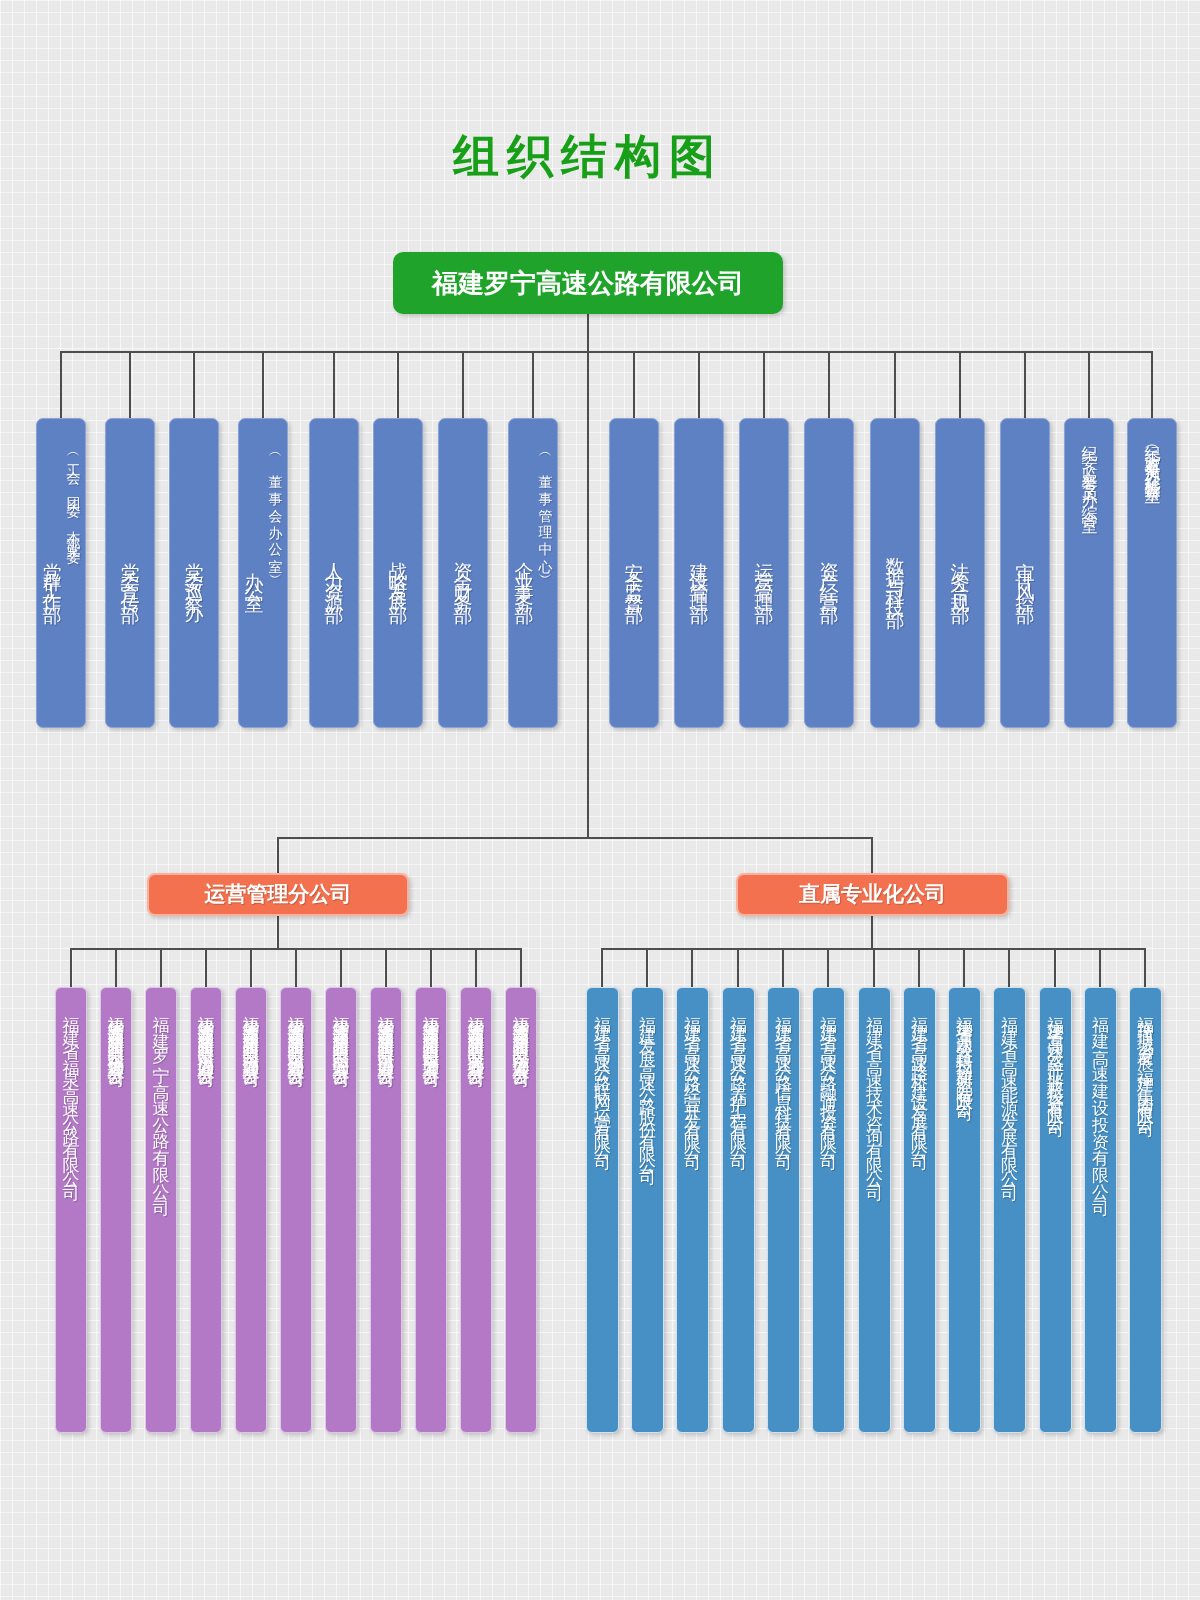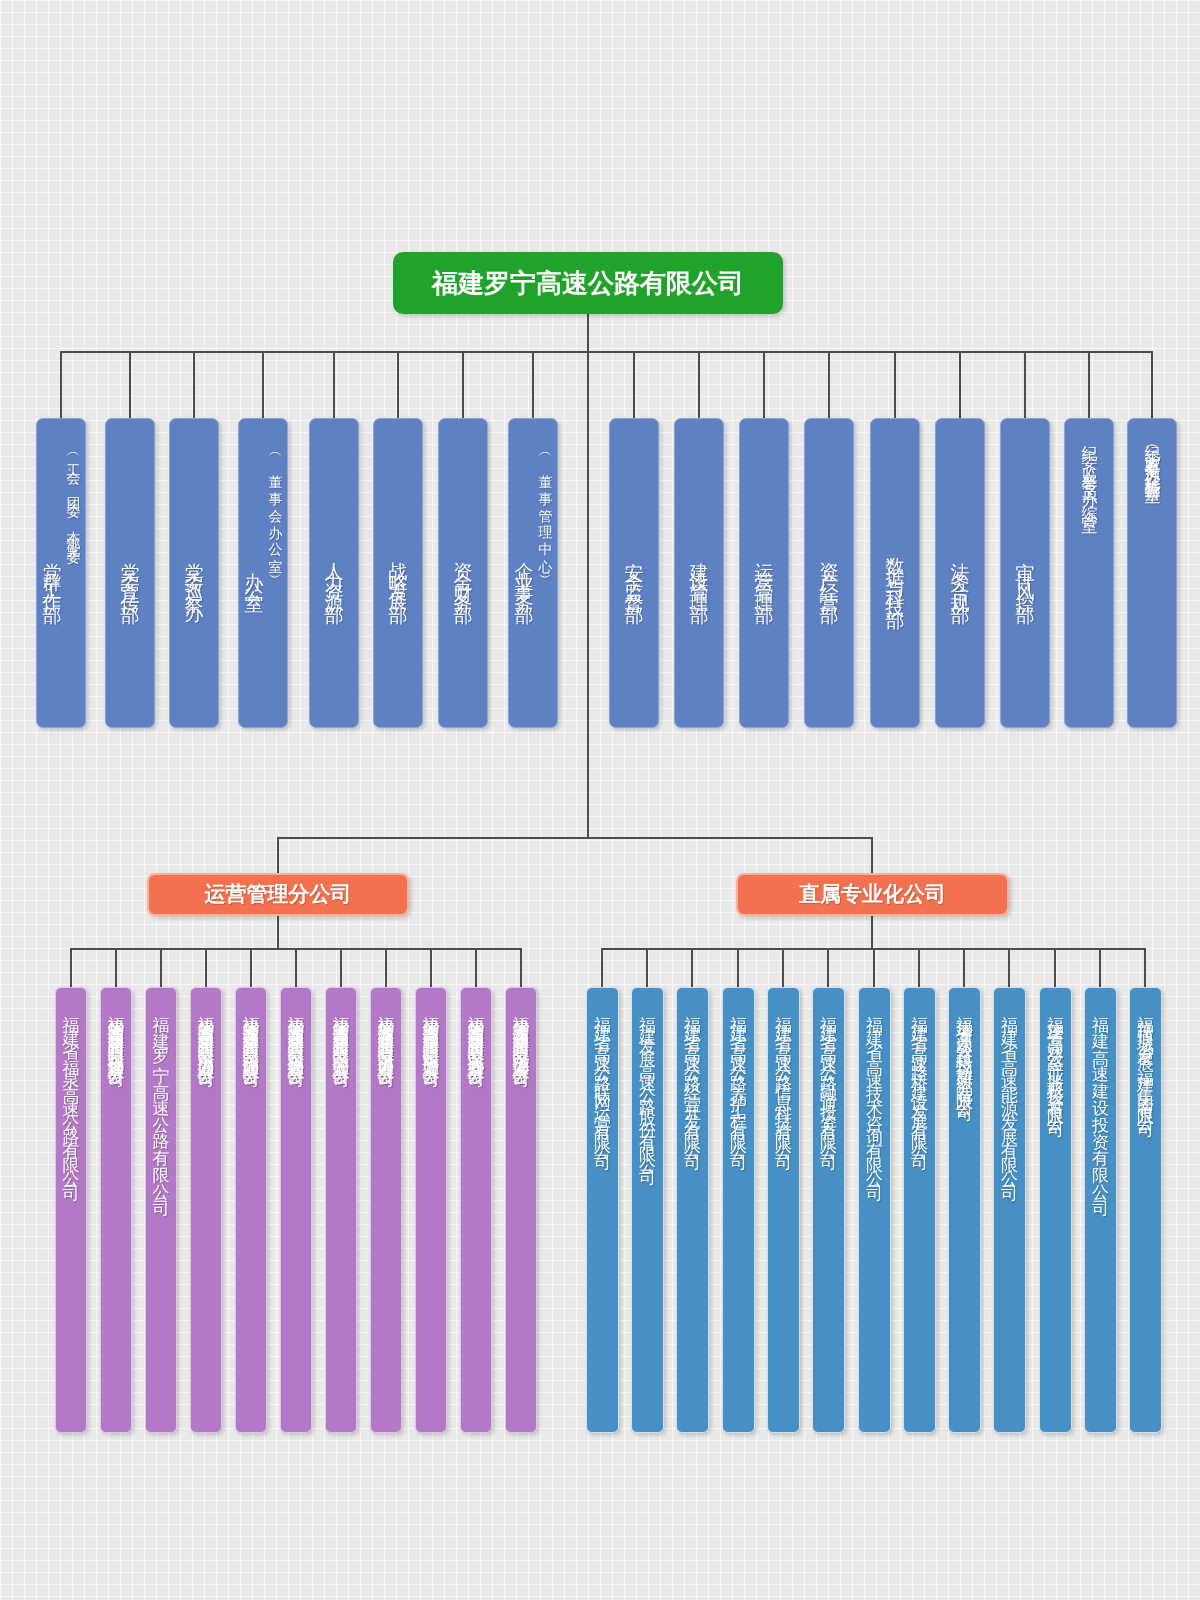--- a/index.html
+++ b/index.html
@@ -61,20 +61,21 @@
   .vmain{height:100%;font-size:19px;letter-spacing:.55em;text-align:center;}
   .vsub{height:90%;align-self:center;font-size:14px;}
   .vlong{height:100%;font-size:16px;}
   .vco{height:100%;font-size:17px;}
 </style>
 </head>
 <body>
 
 <div id="canvas">
 
+  <div class="chart-title">组织结构图</div>
 
   <div class="line vl" style="left:587px;top:313px;height:525px"></div>
   <div class="line hl" style="left:60px;top:351px;width:1093px"></div>
   <div class="line vl" style="left:60px;top:351px;height:67px"></div>
   <div class="line vl" style="left:129px;top:351px;height:67px"></div>
   <div class="line vl" style="left:193px;top:351px;height:67px"></div>
   <div class="line vl" style="left:262px;top:351px;height:67px"></div>
   <div class="line vl" style="left:333px;top:351px;height:67px"></div>
   <div class="line vl" style="left:397px;top:351px;height:67px"></div>
   <div class="line vl" style="left:462px;top:351px;height:67px"></div>

